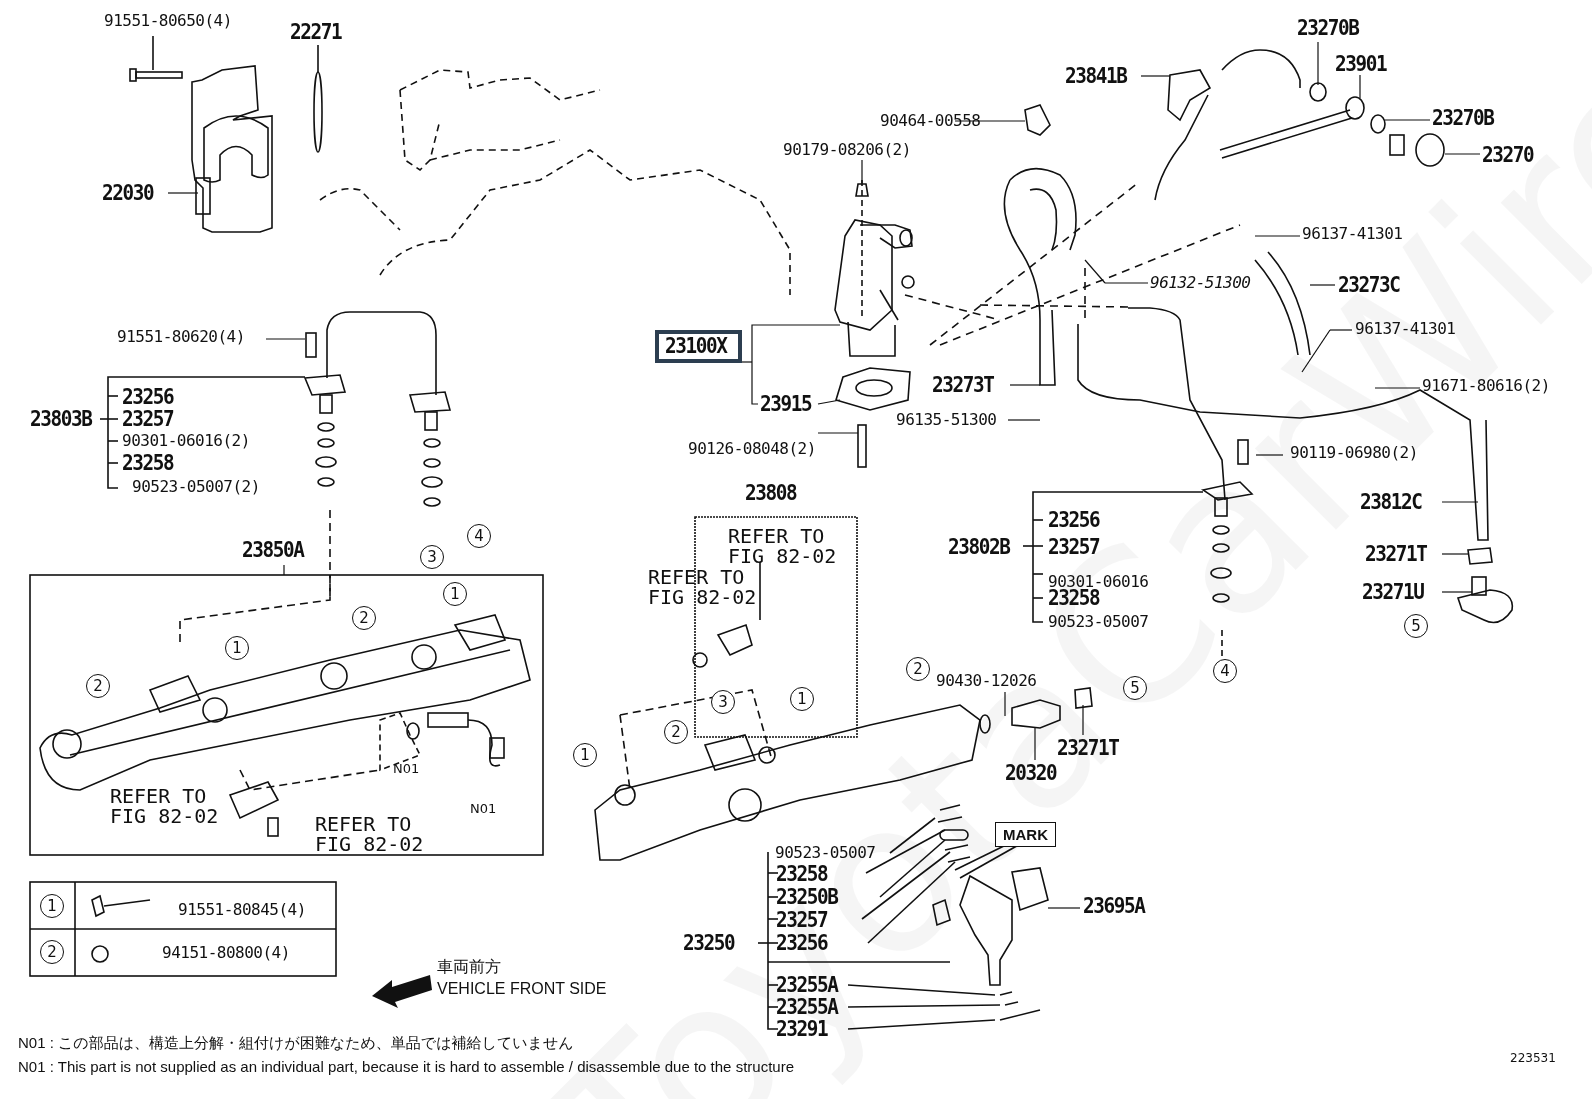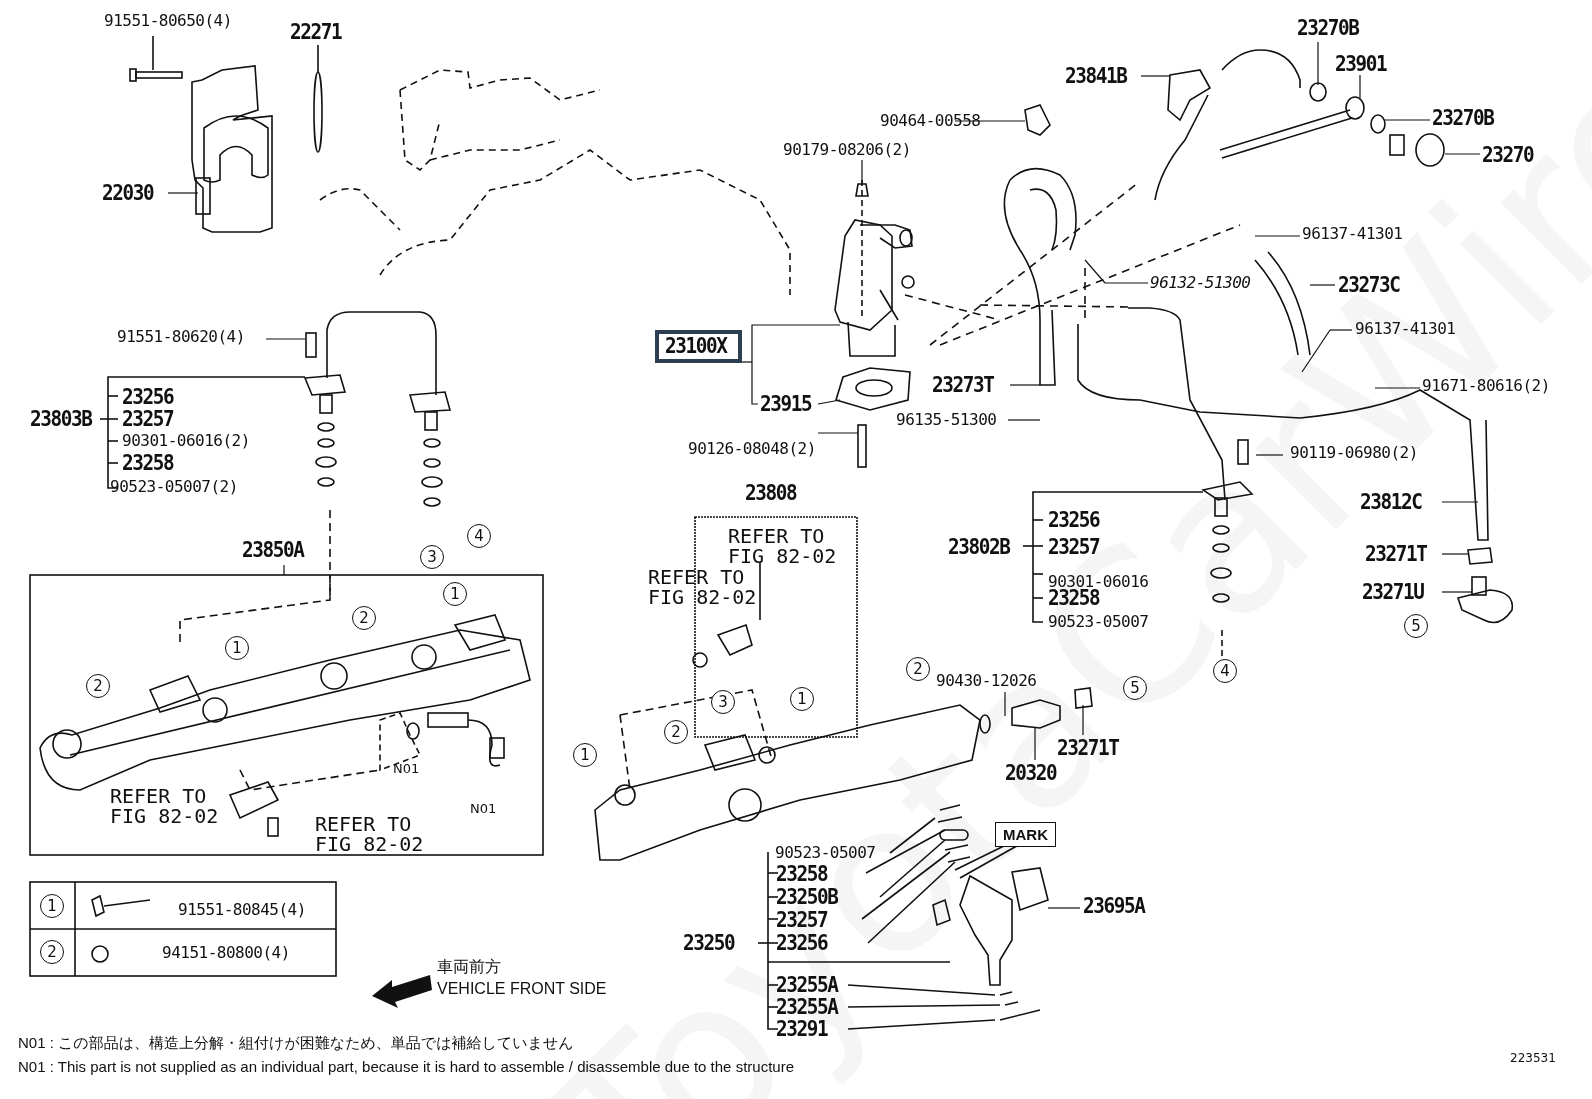--- a/index.html
+++ b/index.html
@@ -317,21 +317,21 @@
 <span class="lbl big" style="left:1360px;top:492px;">23812C</span>
 <span class="lbl big" style="left:1365px;top:544px;">23271T</span>
 <span class="lbl big" style="left:1362px;top:582px;">23271U</span>
 
 <span class="lbl med" style="left:117px;top:329px;">91551-80620(4)</span>
 <span class="lbl big" style="left:30px;top:409px;">23803B</span>
 <span class="lbl big" style="left:122px;top:387px;">23256</span>
 <span class="lbl big" style="left:122px;top:409px;">23257</span>
 <span class="lbl med" style="left:122px;top:433px;">90301-06016(2)</span>
 <span class="lbl big" style="left:122px;top:453px;">23258</span>
-<span class="lbl med" style="left:110px;top:479px;">90523-05007(2)</span>
+<span class="lbl med" style="left:132px;top:479px;">90523-05007(2)</span>
 <span class="lbl big" style="left:242px;top:540px;">23850A</span>
 
 <span class="circ" style="left:420px;top:545px;">3</span>
 <span class="circ" style="left:467px;top:524px;">4</span>
 <span class="circ" style="left:443px;top:582px;">1</span>
 <span class="circ" style="left:352px;top:606px;">2</span>
 <span class="circ" style="left:225px;top:636px;">1</span>
 <span class="circ" style="left:86px;top:674px;">2</span>
 
 <span class="lbl note" style="left:110px;top:786px;">REFER TO</span>

